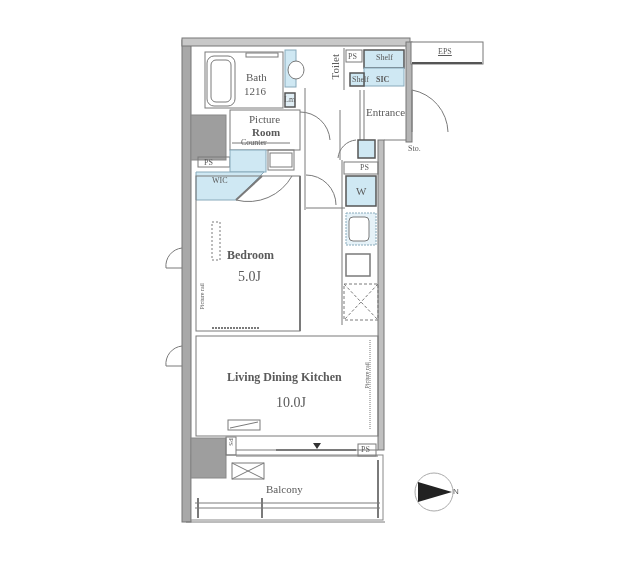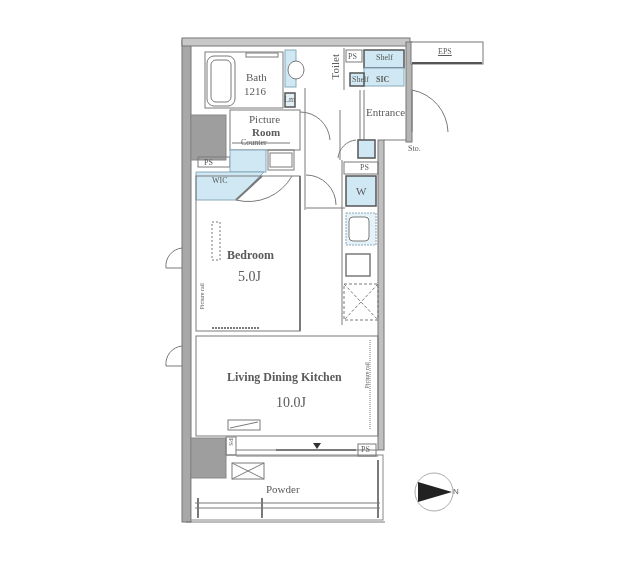--- a/index.html
+++ b/index.html
@@ -149,15 +149,15 @@
 <span class="lbl sm" style="left:360px;top:164px;">PS</span>
 <span class="lbl md" style="left:356px;top:186px;">W</span>
 <span class="lbl lg" style="left:227px;top:249px;">Bedroom</span>
 <span class="lbl xl" style="left:238px;top:270px;">5.0J</span>
 <span class="lbl sm vert-up" style="left:199px;top:283px;font-size:6px;">Picture rail</span>
 <span class="lbl lg" style="left:227px;top:371px;">Living Dining Kitchen</span>
 <span class="lbl xl" style="left:276px;top:396px;">10.0J</span>
 <span class="lbl sm vert-up" style="left:364px;top:362px;font-size:6px;">Picture rail</span>
 <span class="lbl sm vert" style="left:227px;top:438px;font-size:7px;">PS</span>
 <span class="lbl sm" style="left:361px;top:446px;">PS</span>
-<span class="lbl md" style="left:266px;top:484px;">Powder</span>
+<span class="lbl md" style="left:266px;top:484px;">Balcony</span>
 <span class="lbl sm" style="left:453px;top:488px;font-family:'Liberation Sans',sans-serif;">N</span>
 </div>
 
 </body></html>

